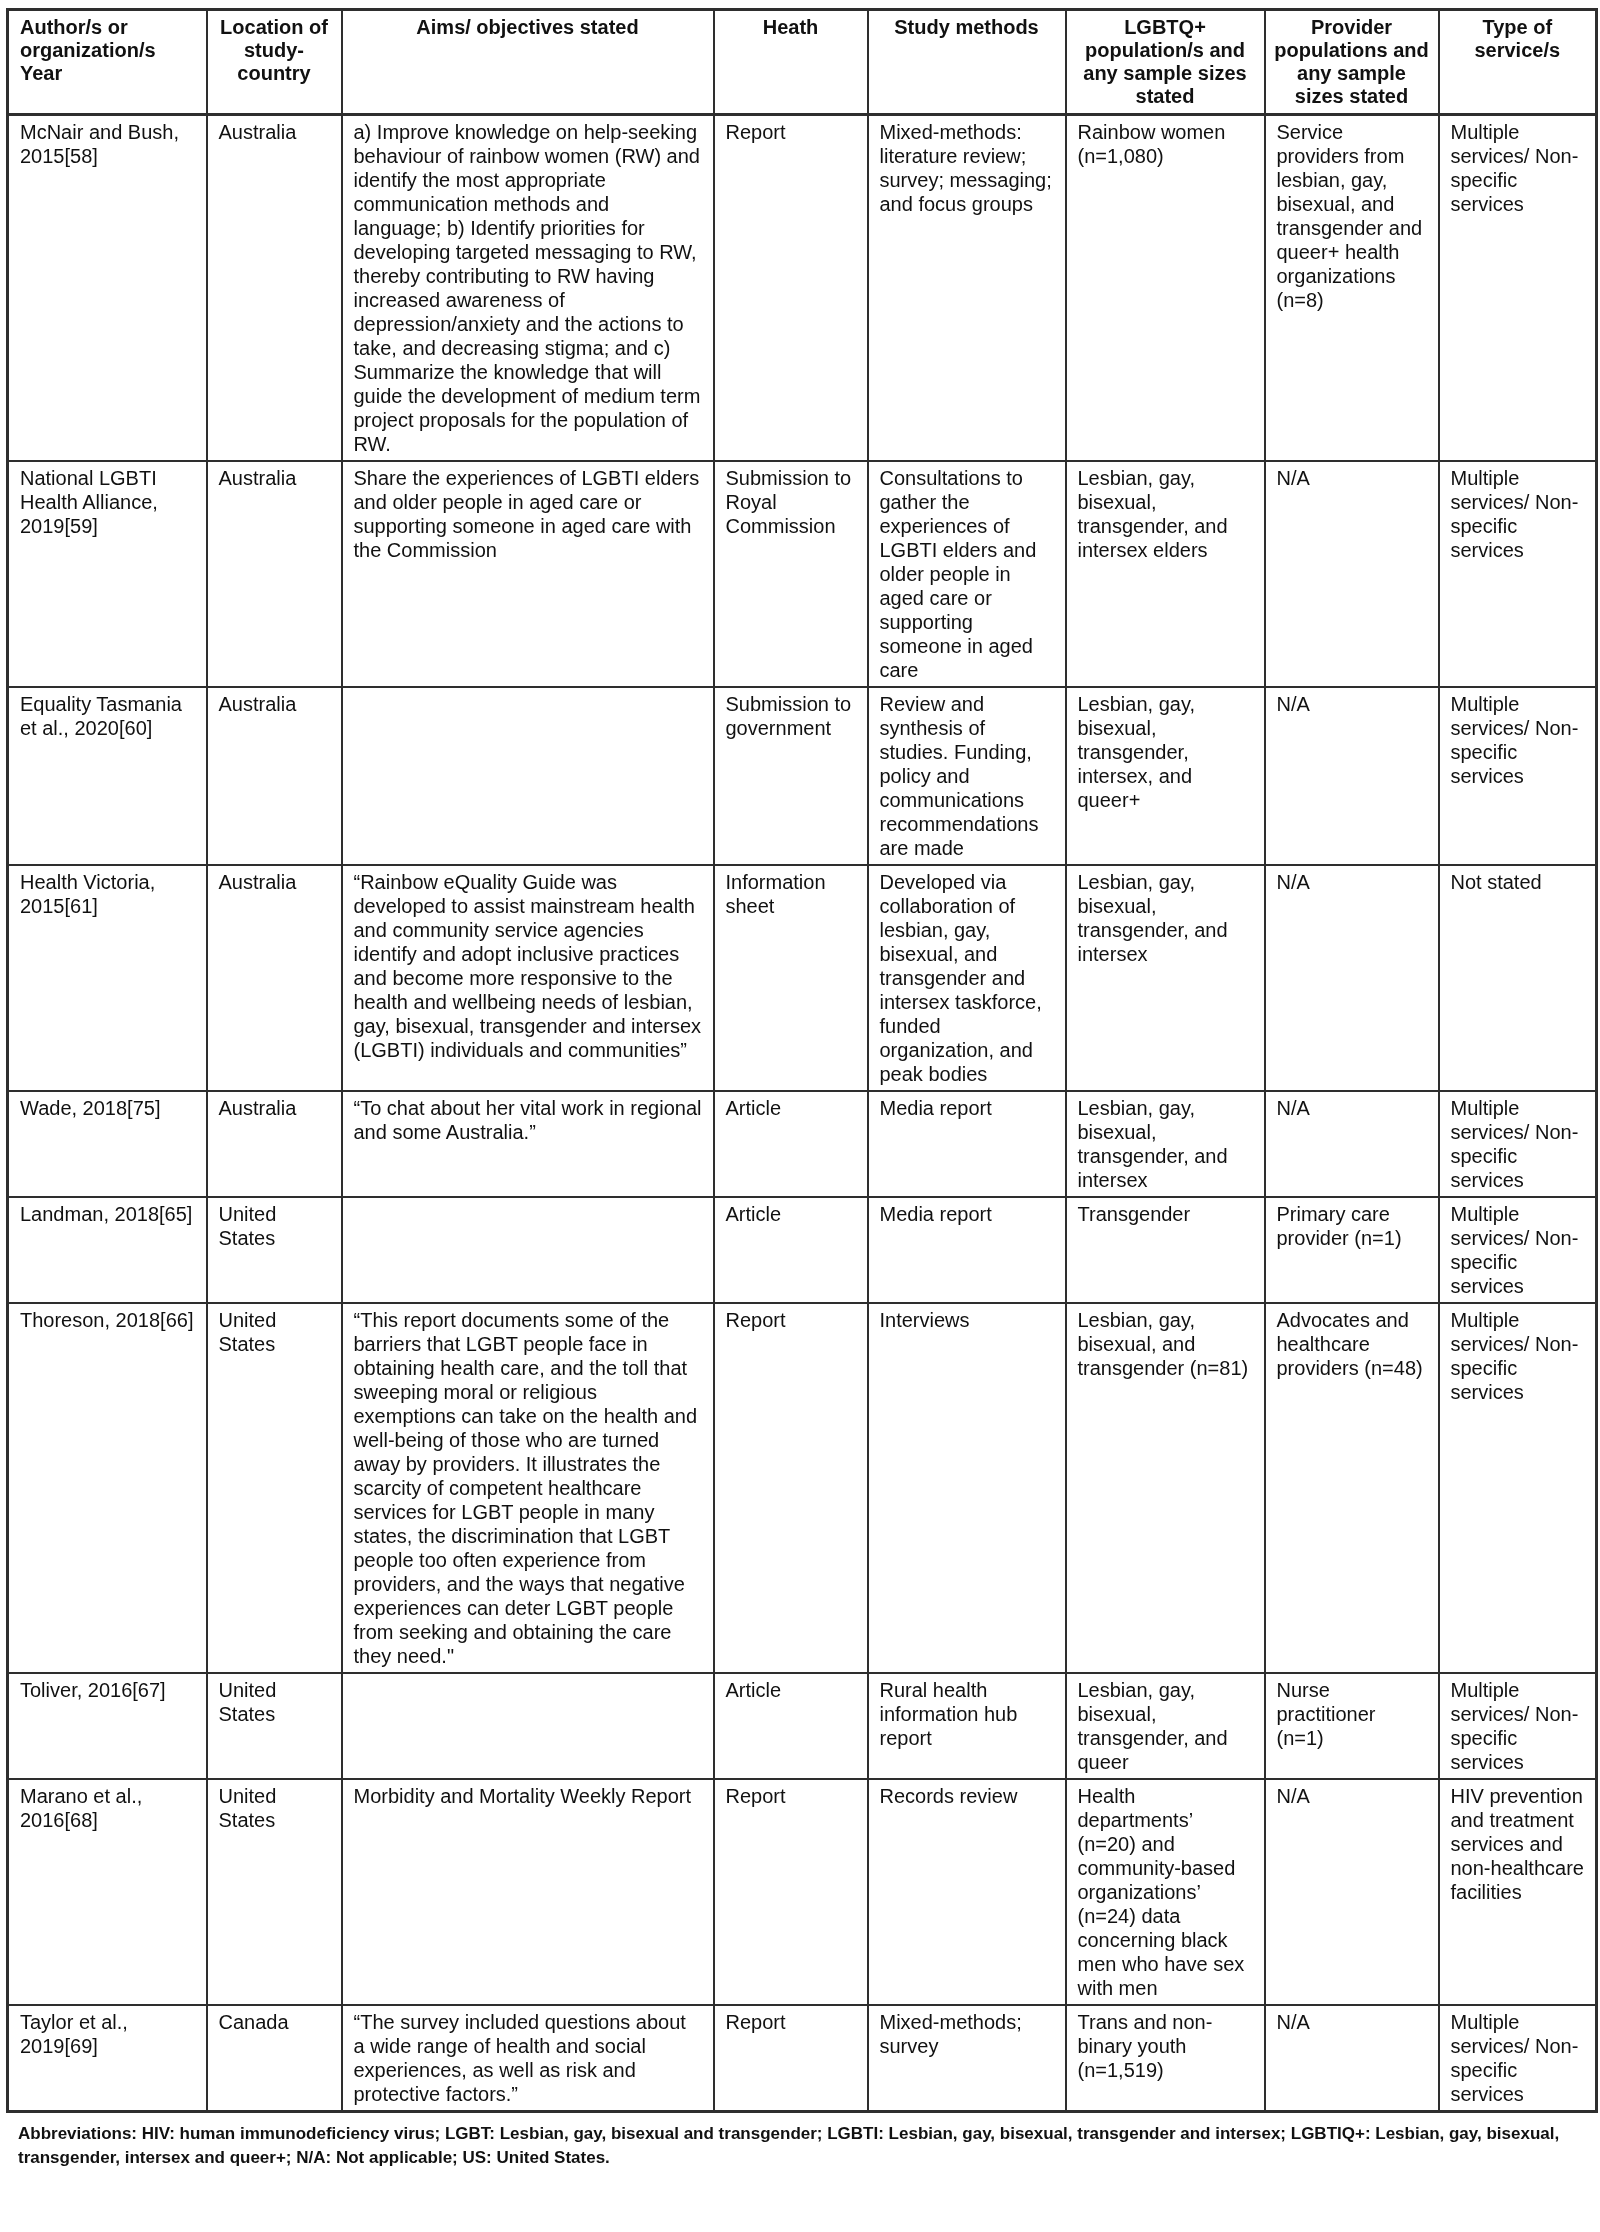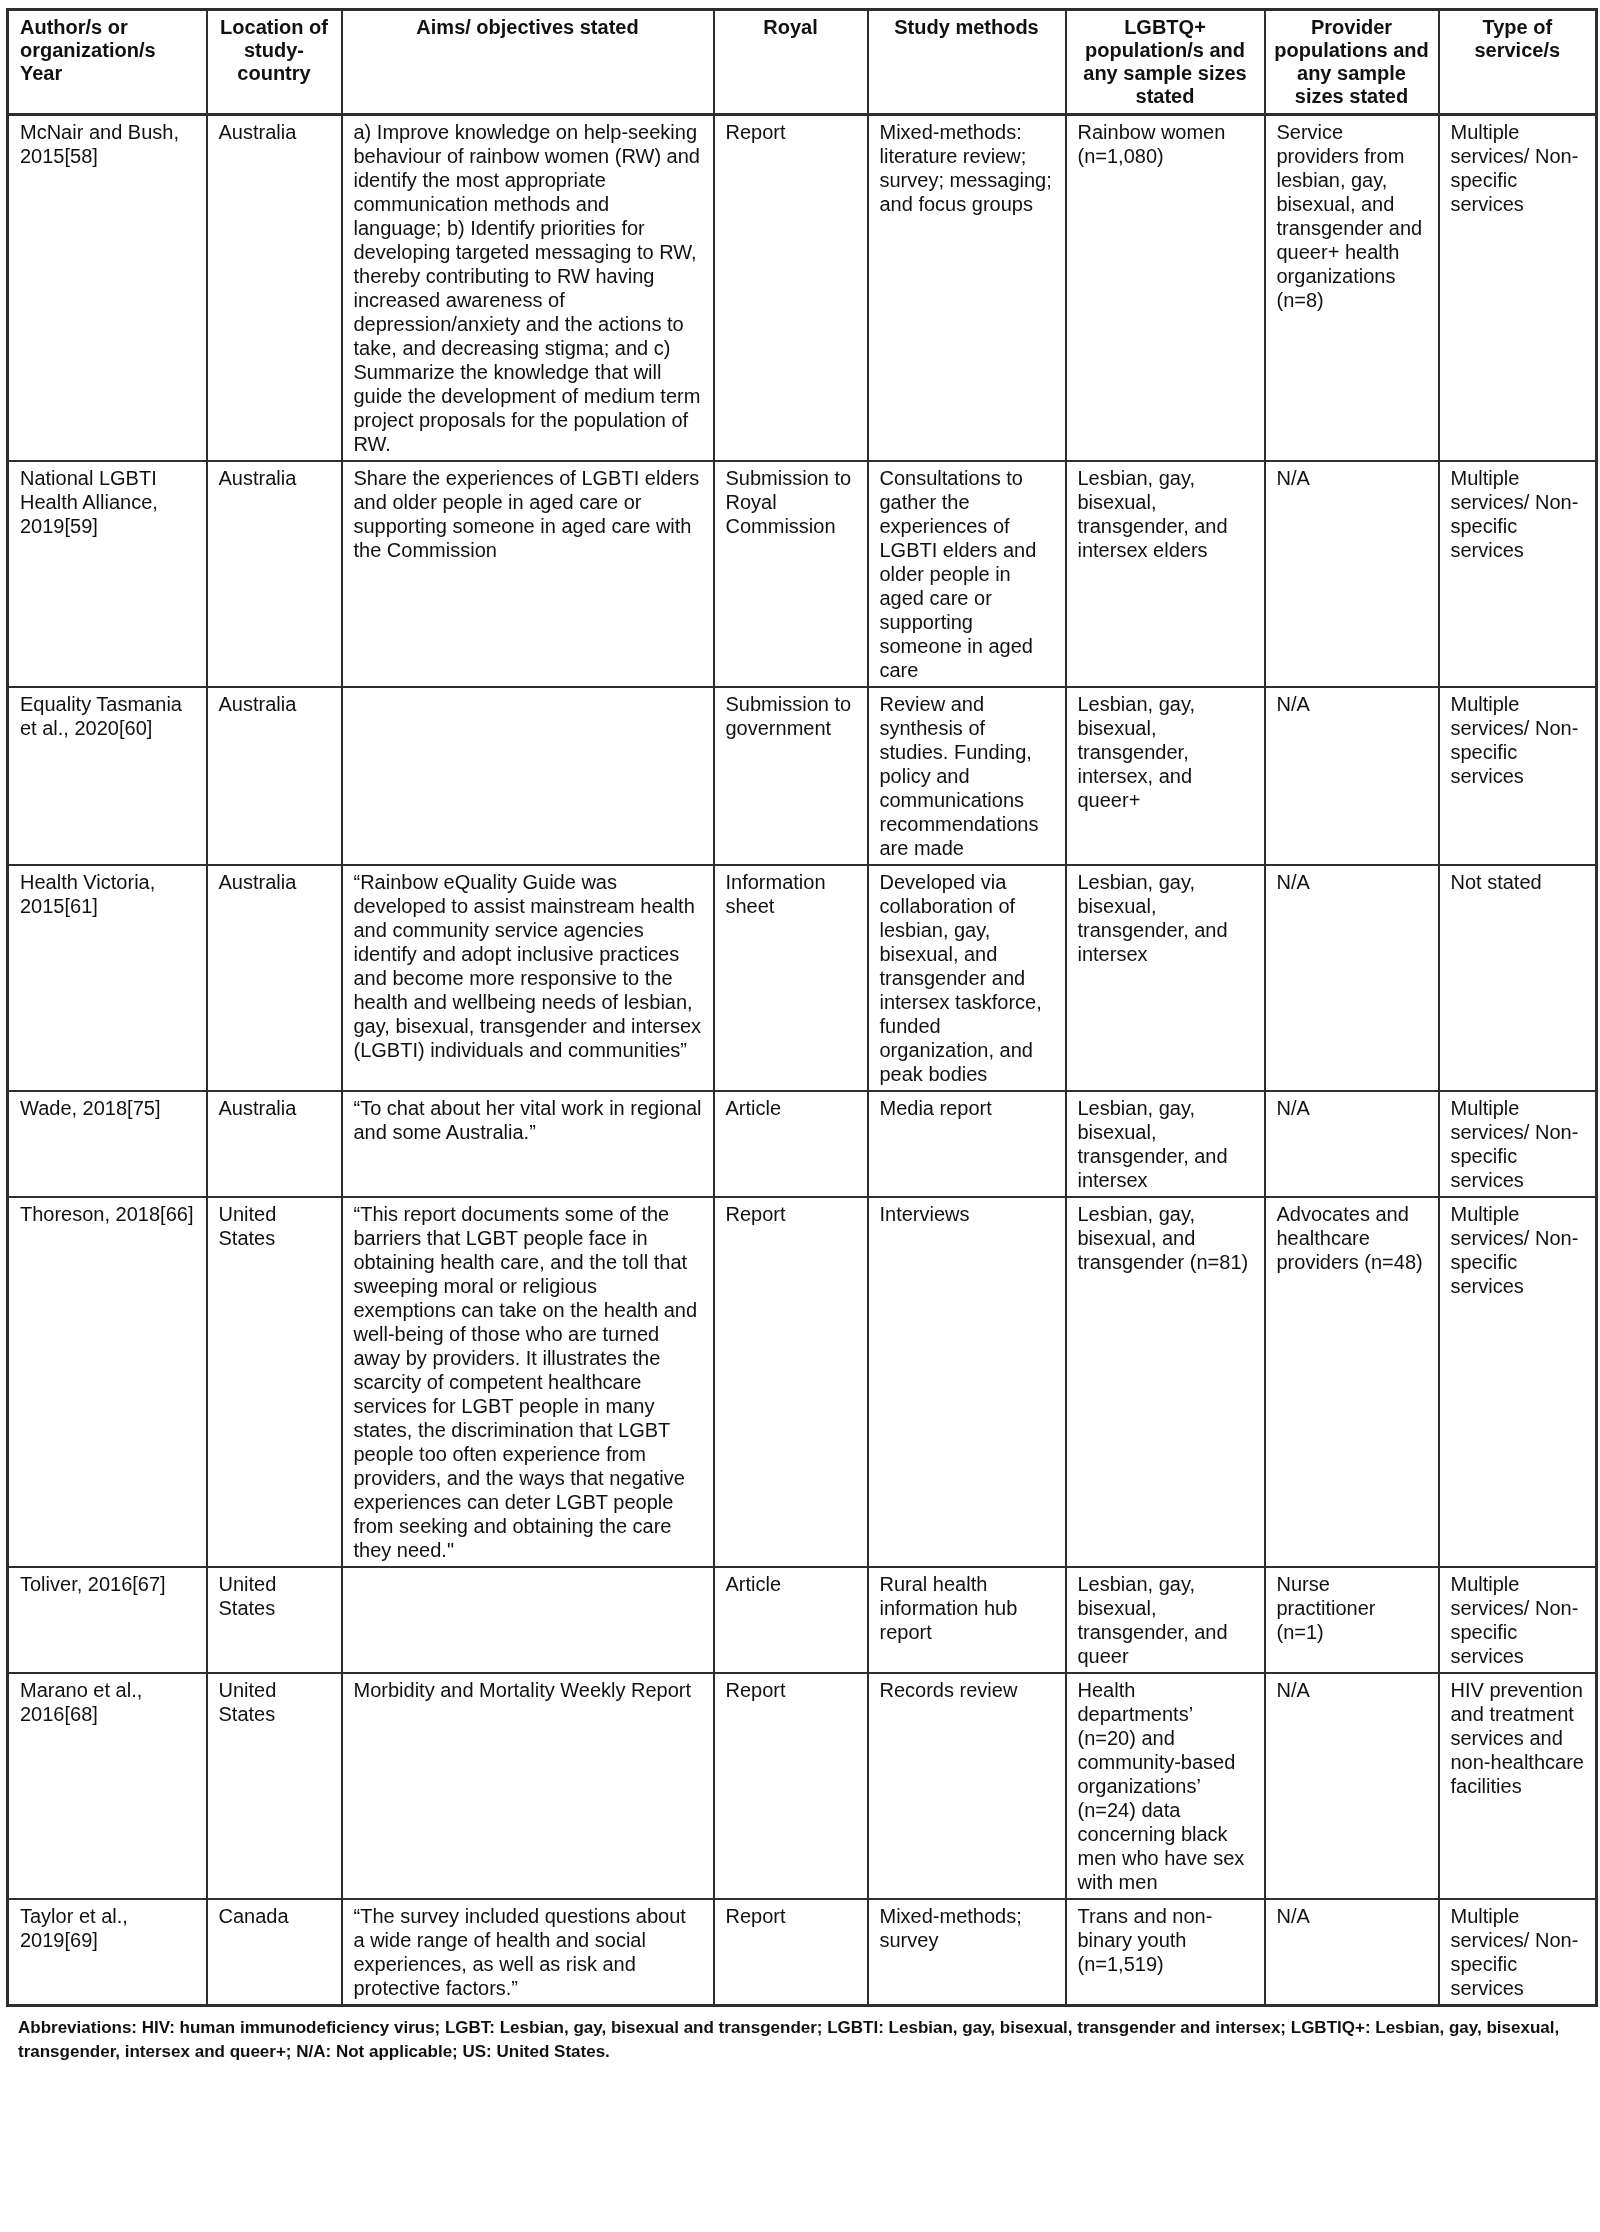--- a/index.html
+++ b/index.html
@@ -64,21 +64,21 @@
       <col style="width:198px">
       <col style="width:199px">
       <col style="width:174px">
       <col style="width:158px">
     </colgroup>
     <thead>
       <tr>
         <th class="left">Author/s or organization/s Year</th>
         <th>Location of study-country</th>
         <th>Aims/ objectives stated</th>
-        <th>Royal</th>
+        <th>Heath</th>
         <th>Study methods</th>
         <th>LGBTQ+ population/s and any sample sizes stated</th>
         <th>Provider populations and any sample sizes stated</th>
         <th>Type of service/s</th>
       </tr>
     </thead>
     <tbody id="table-body">
         <tr>
     <td>McNair and Bush, 2015[58]</td>
     <td>Australia</td>
@@ -123,20 +123,30 @@
     <td>Wade, 2018[75]</td>
     <td>Australia</td>
     <td>“To chat about her vital work in regional and some Australia.”</td>
     <td>Article</td>
     <td>Media report</td>
     <td>Lesbian, gay, bisexual, transgender, and intersex</td>
     <td>N/A</td>
     <td>Multiple services/ Non-specific services</td>
   </tr>
         <tr>
+    <td>Landman, 2018[65]</td>
+    <td>United States</td>
+    <td></td>
+    <td>Article</td>
+    <td>Media report</td>
+    <td>Transgender</td>
+    <td>Primary care provider (n=1)</td>
+    <td>Multiple services/ Non-specific services</td>
+  </tr>
+        <tr>
     <td>Thoreson, 2018[66]</td>
     <td>United States</td>
     <td>“This report documents some of the barriers that LGBT people face in obtaining health care, and the toll that sweeping moral or religious exemptions can take on the health and well-being of those who are turned away by providers. It illustrates the scarcity of competent healthcare services for LGBT people in many states, the discrimination that LGBT people too often experience from providers, and the ways that negative experiences can deter LGBT people from seeking and obtaining the care they need."</td>
     <td>Report</td>
     <td>Interviews</td>
     <td>Lesbian, gay, bisexual, and transgender (n=81)</td>
     <td>Advocates and healthcare providers (n=48)</td>
     <td>Multiple services/ Non-specific services</td>
   </tr>
         <tr>

